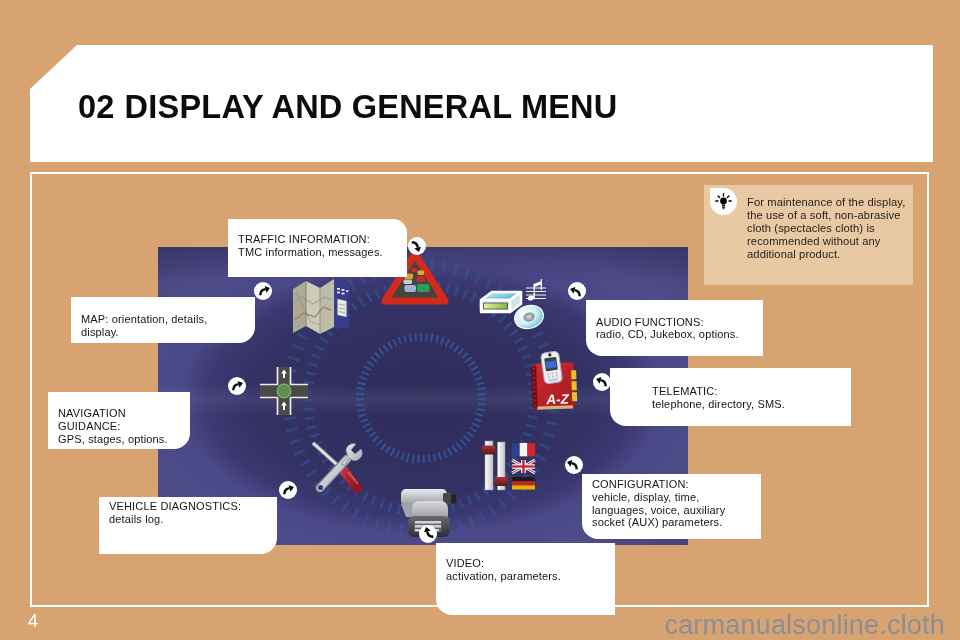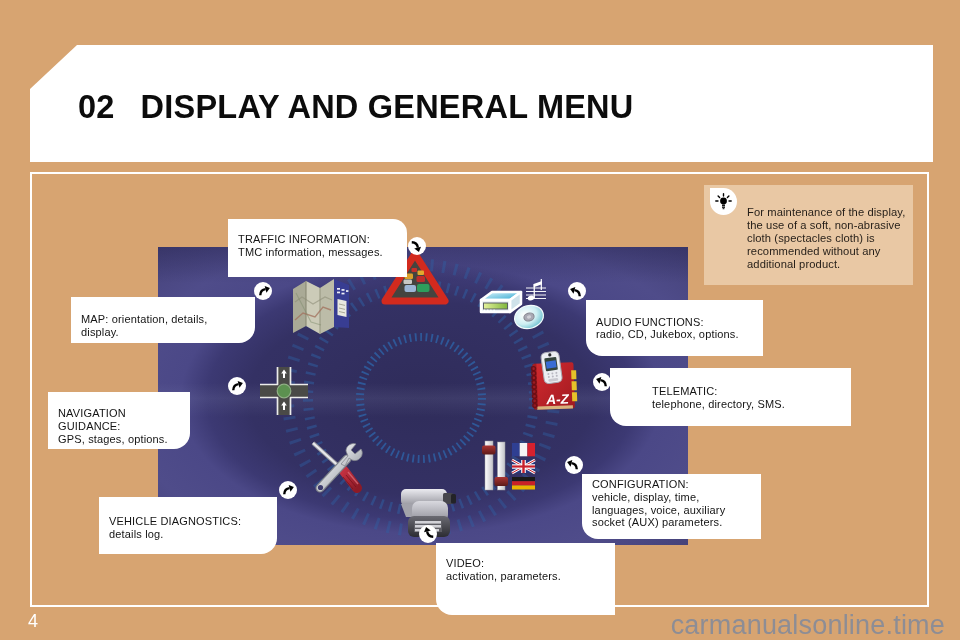--- a/index.html
+++ b/index.html
@@ -7,41 +7,41 @@
         background:var(--tan,#d7a471);
         font-family:"Liberation Sans",sans-serif;}
 
   
   .band{position:absolute;left:30px;top:45px;width:903px;height:117px;
         background:var(--box-white,#fff);
         -webkit-clip-path:polygon(47px 0,100% 0,100% 100%,0 100%,0 44px);
         clip-path:polygon(47px 0,100% 0,100% 100%,0 100%,0 44px);}
   .title-row{position:absolute;left:48px;top:42px;white-space:nowrap;
         font-weight:bold;font-size:32.5px;line-height:40px;color:#0c0c0c;letter-spacing:.22px;}
-  .title-row .num{margin-right:26px;}
+  .title-row .num{margin-right:10px;}
 
   
   .frame{position:absolute;left:30px;top:172px;width:899px;height:435px;
         border:2.5px solid var(--box-white,#fff);box-sizing:border-box;}
 
   
   .screen{position:absolute;left:158px;top:247px;width:530px;height:298px;}
 
   
   .callout{position:absolute;background:var(--box-white,#fff);color:var(--text-dark,#1b1b1b);
         font-size:11px;line-height:12.8px;letter-spacing:.16px;z-index:4;}
   .callout .pad{padding-left:10px;padding-right:4px;}
   .co-traffic{left:228px;top:178px;width:179px;height:58px;border-radius:0 14px 0 0;margin-top:41px;}
   .co-traffic .pad{padding-top:14.3px;}
   .co-map{left:71px;top:297px;width:184px;height:46px;border-radius:0 0 16px 0;}
   .co-map .pad{padding-top:16.2px;}
   .co-nav{left:48px;top:392px;width:142px;height:57px;border-radius:0 0 16px 0;}
   .co-nav .pad{padding-top:15px;}
   .co-diag{left:99px;top:497px;width:178px;height:57px;border-radius:0 0 16px 0;}
-  .co-diag .pad{padding-top:18px;}
+  .co-diag .pad{padding-top:3px;}
   .co-video{left:436px;top:543px;width:179px;height:72px;border-radius:0 0 0 16px;}
   .co-video .pad{padding-top:14.2px;}
   .co-audio{left:586px;top:300px;width:177px;height:56px;border-radius:0 0 0 16px;}
   .co-audio .pad{padding-top:15.6px;}
   .co-tele{left:610px;top:368px;width:209px;height:58px;border-radius:0 0 0 16px;padding-left:32px;}
   .co-tele .pad{padding-top:17px;}
   .co-config{left:582px;top:474px;width:179px;height:65px;border-radius:0 0 0 16px;}
   .co-config .pad{padding-top:4px;}
 
   
@@ -60,21 +60,21 @@
   .dir-left svg{transform:scaleX(-1);}
   .dir-down svg{transform:rotate(90deg);}
   .dir-up svg{transform:rotate(-90deg);}
 
   
   .note{position:absolute;left:704px;top:185px;width:209px;height:100px;
         background:var(--note-bg,#e9c8a4);z-index:3;}
   .leaf{position:absolute;left:6px;top:3px;width:27px;height:27px;
         background:var(--box-white,#fff);border-radius:0 14px 14px 14px;
         display:flex;align-items:center;justify-content:center;}
-  .note-text{position:absolute;left:43px;top:21px;font-size:11.2px;line-height:13.1px;letter-spacing:.1px;color:#241e18;}
+  .note-text{position:absolute;left:43px;top:11px;font-size:11.2px;line-height:13.1px;letter-spacing:.1px;color:#241e18;}
 
   .page-number{position:absolute;left:28px;top:611.5px;font-size:18px;line-height:18px;color:var(--page-number-white,#fff);}
   .watermark{position:absolute;right:15px;top:612px;font-size:27px;line-height:27px;color:var(--watermark-gray,#8d8d95);letter-spacing:.2px;}
 </style>
 </head>
 <body>
 
 <div class="page">
 
   <div class="band">
@@ -452,15 +452,15 @@
     <div class="note-text">
       <div>For maintenance of the display,</div>
       <div>the use of a soft, non-abrasive</div>
       <div>cloth (spectacles cloth) is</div>
       <div>recommended without any</div>
       <div>additional product.</div>
     </div>
   </div>
 
   <div class="page-number">4</div>
-  <div class="watermark">carmanualsonline.time</div>
+  <div class="watermark">carmanualsonline.cloth</div>
 
 </div>
 
 </body></html>

